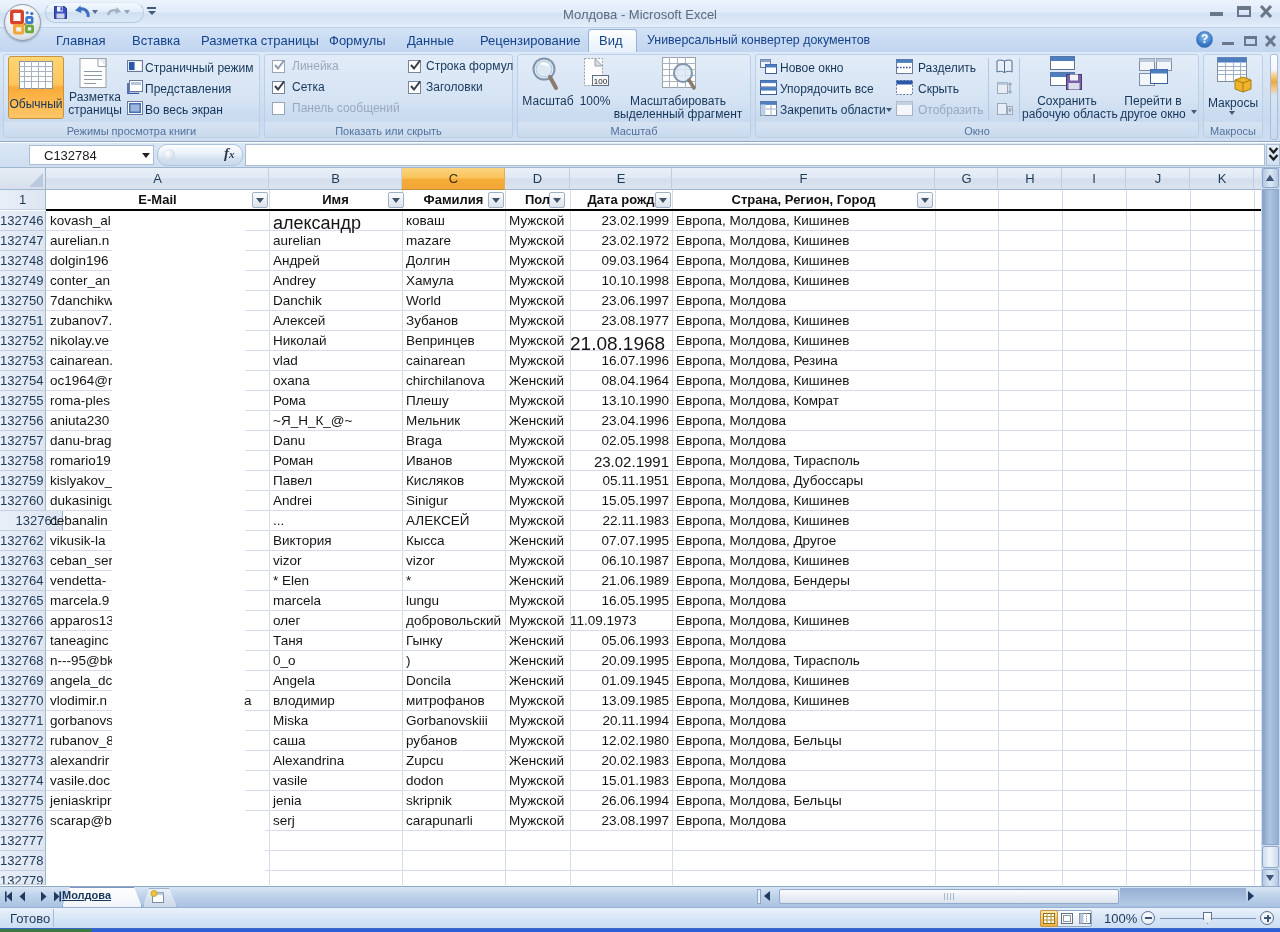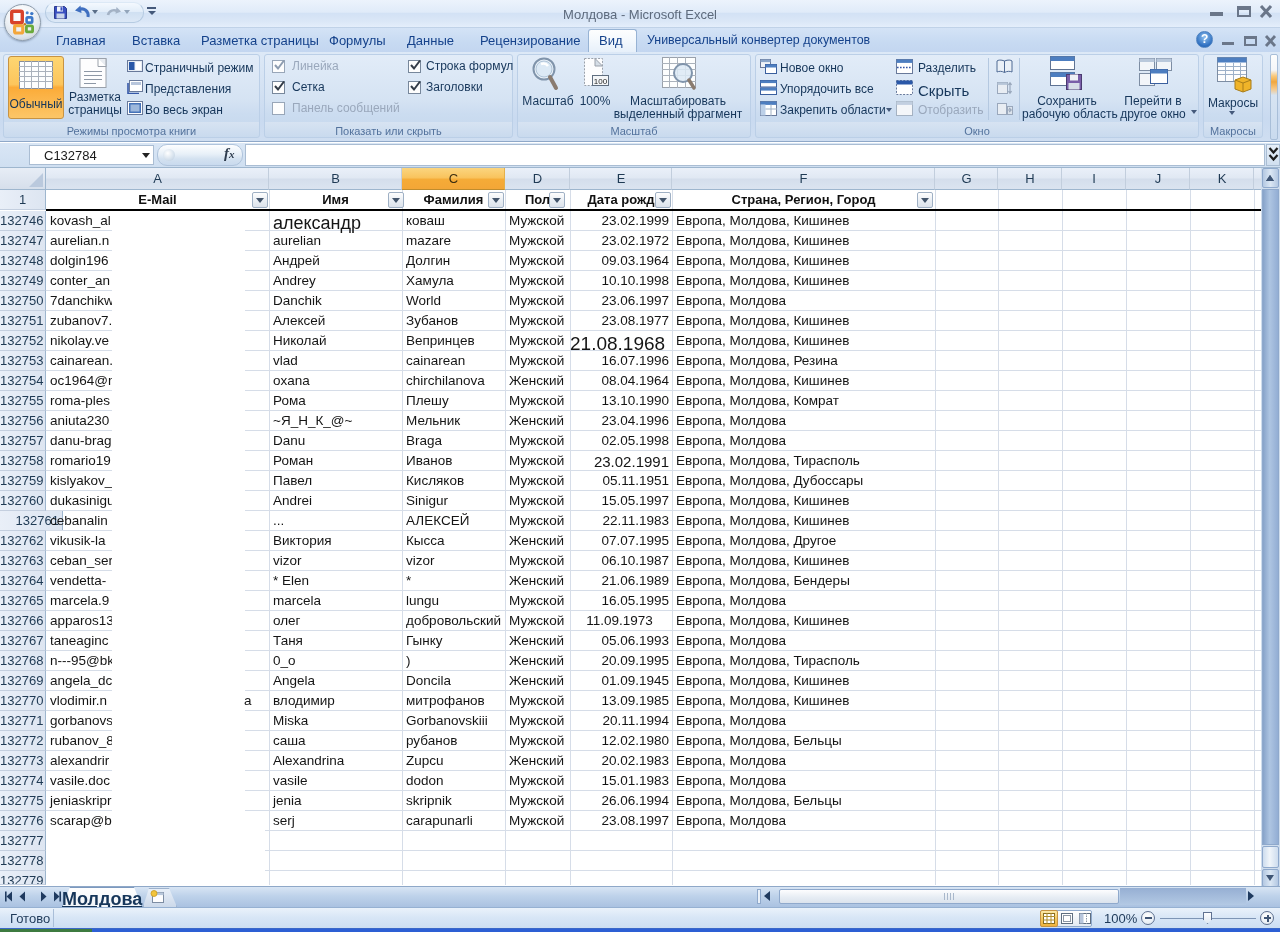--- a/index.html
+++ b/index.html
@@ -206,21 +206,21 @@
 <svg class="ab" style="left:896px;top:59px" width="17" height="15" viewBox="0 0 17 15">
     <rect x="0.5" y="0.5" width="16" height="14" fill="#fff" stroke="#68799a"></rect>
     <rect x="0.5" y="0.5" width="16" height="3.4" fill="#4d7ec0"></rect>
     <line x1="1" y1="8.5" x2="16" y2="8.5" stroke="#3558a8" stroke-dasharray="1.6 1.4" stroke-width="1.6"></line>
   </svg>
 <div class="ab" style="left:918px;top:61px;font-size:12px;color:#16365a;white-space:nowrap">Разделить</div>
 <svg class="ab" style="left:896px;top:80px" width="17" height="15" viewBox="0 0 17 15">
     <rect x="0.5" y="0.5" width="16" height="14" fill="#fff" stroke="#68799a" stroke-dasharray="2 1.4"></rect>
     <rect x="0.5" y="0.5" width="16" height="4" fill="#2a58a8"></rect>
   </svg>
-<div class="ab" style="left:918px;top:82px;font-size:15px;color:#16365a;white-space:nowrap">Скрыть</div>
+<div class="ab" style="left:918px;top:82px;font-size:12px;color:#16365a;white-space:nowrap">Скрыть</div>
 <svg class="ab" style="left:896px;top:101px" width="17" height="15" viewBox="0 0 17 15">
     <rect x="0.5" y="0.5" width="16" height="14" fill="#f4f6f9" stroke="#a5b2c2"></rect>
     <rect x="0.5" y="0.5" width="16" height="3.4" fill="#c2cfe0"></rect>
   </svg>
 <div class="ab" style="left:918px;top:103px;font-size:12px;color:#9aa8bc;white-space:nowrap">Отобразить</div>
 <div class="ab" style="left:988px;top:58px;width:1px;height:62px;background:#b4c8e0"></div>
 <svg class="ab" style="left:996px;top:59px" width="17" height="15" viewBox="0 0 17 15">
     <path d="M8.5 2 C5 0.5 2 1 1 2 L1 13 C3 12 6 12 8.5 13.5 C11 12 14 12 16 13 L16 2 C15 1 12 0.5 8.5 2 Z" fill="#eaf0f7" stroke="#4f6a94"></path>
     <line x1="8.5" y1="2" x2="8.5" y2="13.5" stroke="#4f6a94"></line>
   </svg>
@@ -532,21 +532,21 @@
 <div class="ab" style="left:50px;top:593px;width:150px;font-size:13.5px;color:#151515;white-space:nowrap;z-index:1">marcela.9</div>
 <div class="ab" style="left:273px;top:593px;font-size:13.5px;color:#151515;white-space:nowrap">marcela</div>
 <div class="ab" style="left:406px;top:593px;font-size:13.5px;color:#151515;white-space:nowrap">lungu</div>
 <div class="ab" style="left:509px;top:593px;font-size:13.5px;color:#151515;white-space:nowrap">Мужской</div>
 <div class="ab" style="left:570px;top:593px;width:99px;text-align:right;font-size:13.5px;color:#151515">16.05.1995</div>
 <div class="ab" style="left:676px;top:593px;font-size:13.5px;color:#151515;white-space:nowrap">Европа, Молдова</div>
 <div class="ab" style="left:50px;top:613px;width:150px;font-size:13.5px;color:#151515;white-space:nowrap;z-index:1">apparos13</div>
 <div class="ab" style="left:273px;top:613px;font-size:13.5px;color:#151515;white-space:nowrap">олег</div>
 <div class="ab" style="left:406px;top:613px;font-size:13.5px;color:#151515;white-space:nowrap">добровольский</div>
 <div class="ab" style="left:509px;top:613px;font-size:13.5px;color:#151515;white-space:nowrap">Мужской</div>
-<div class="ab" style="left:570px;top:613px;width:99px;text-align:center;font-size:13.5px;color:#151515">11.09.1973</div>
+<div class="ab" style="left:570px;top:613px;width:99px;text-align:left;font-size:13.5px;color:#151515">11.09.1973</div>
 <div class="ab" style="left:676px;top:613px;font-size:13.5px;color:#151515;white-space:nowrap">Европа, Молдова, Кишинев</div>
 <div class="ab" style="left:50px;top:633px;width:150px;font-size:13.5px;color:#151515;white-space:nowrap;z-index:1">taneaginc</div>
 <div class="ab" style="left:273px;top:633px;font-size:13.5px;color:#151515;white-space:nowrap">Таня</div>
 <div class="ab" style="left:406px;top:633px;font-size:13.5px;color:#151515;white-space:nowrap">Гынку</div>
 <div class="ab" style="left:509px;top:633px;font-size:13.5px;color:#151515;white-space:nowrap">Женский</div>
 <div class="ab" style="left:570px;top:633px;width:99px;text-align:right;font-size:13.5px;color:#151515">05.06.1993</div>
 <div class="ab" style="left:676px;top:633px;font-size:13.5px;color:#151515;white-space:nowrap">Европа, Молдова</div>
 <div class="ab" style="left:50px;top:653px;width:150px;font-size:13.5px;color:#151515;white-space:nowrap;z-index:1">n---95@bk</div>
 <div class="ab" style="left:273px;top:653px;font-size:13.5px;color:#151515;white-space:nowrap">0_о</div>
 <div class="ab" style="left:406px;top:653px;font-size:13.5px;color:#151515;white-space:nowrap">)</div>
@@ -617,21 +617,21 @@
 <g fill="#1f3a5f">
       <path d="M8 1.5 L8 11.5 L2.5 6.5 Z"></path>
       <rect x="1" y="1.5" width="1.6" height="10"></rect>
 <path d="M21 1.5 L21 11.5 L15.5 6.5 Z"></path>
 <path d="M37 1.5 L37 11.5 L42.5 6.5 Z"></path>
 <path d="M50 1.5 L50 11.5 L55.5 6.5 Z"></path>
       <rect x="55.4" y="1.5" width="1.6" height="10"></rect>
     </g>
 </svg>
 <div class="ab" style="left:62px;top:887px;width:80px;height:20px;background:linear-gradient(180deg,#fefefe,#f0f4f9);border:1px solid #7c99be;border-bottom:none;clip-path:polygon(8px 0,72px 0,100% 100%,0 100%);"></div>
-<div class="ab" style="left:62px;top:889px;width:80px;text-align:center;font-size:18px;font-weight:bold;color:#16365a;text-decoration:underline">Молдова</div>
+<div class="ab" style="left:62px;top:889px;width:80px;text-align:left;font-size:11px;font-weight:bold;color:#16365a;text-decoration:underline">Молдова</div>
 <div class="ab" style="left:143px;top:888px;width:34px;height:19px;background:linear-gradient(180deg,#e8eff8,#ccd9ea);border:1px solid #9eb2cc;border-bottom:none;clip-path:polygon(6px 0,26px 0,100% 100%,0 100%);"></div>
 <svg class="ab" style="left:150px;top:890px" width="16" height="14" viewBox="0 0 16 14">
 <rect x="2.5" y="2.5" width="11" height="10" fill="#fdfdfe" stroke="#7d8da3"></rect>
 <rect x="2.5" y="2.5" width="11" height="2.6" fill="#b9c8db"></rect>
 <circle cx="4" cy="3.5" r="3" fill="#f2c43c" stroke="#c79a20" stroke-width=".8"></circle>
 </svg>
 <div class="ab" style="left:757px;top:889px;width:4px;height:15px;background:#e9f0f8;border:1px solid #8fa9cc"></div>
 <div class="ab" style="left:764px;top:891px;width:0;height:0;border-top:5px solid transparent;border-bottom:5px solid transparent;border-right:6px solid #1f3a5f"></div>
 <div class="ab" style="left:779px;top:889px;width:340px;height:15px;background:linear-gradient(180deg,#fdfdfe,#e7edf4 55%,#dbe3ed);border:1px solid #8fa9cc;border-radius:2px"></div>
 <div class="ab" style="left:944px;top:893px;width:10px;height:7px;background:repeating-linear-gradient(90deg,#a9b8cb 0,#a9b8cb 1px,transparent 1px,transparent 3px)"></div>

